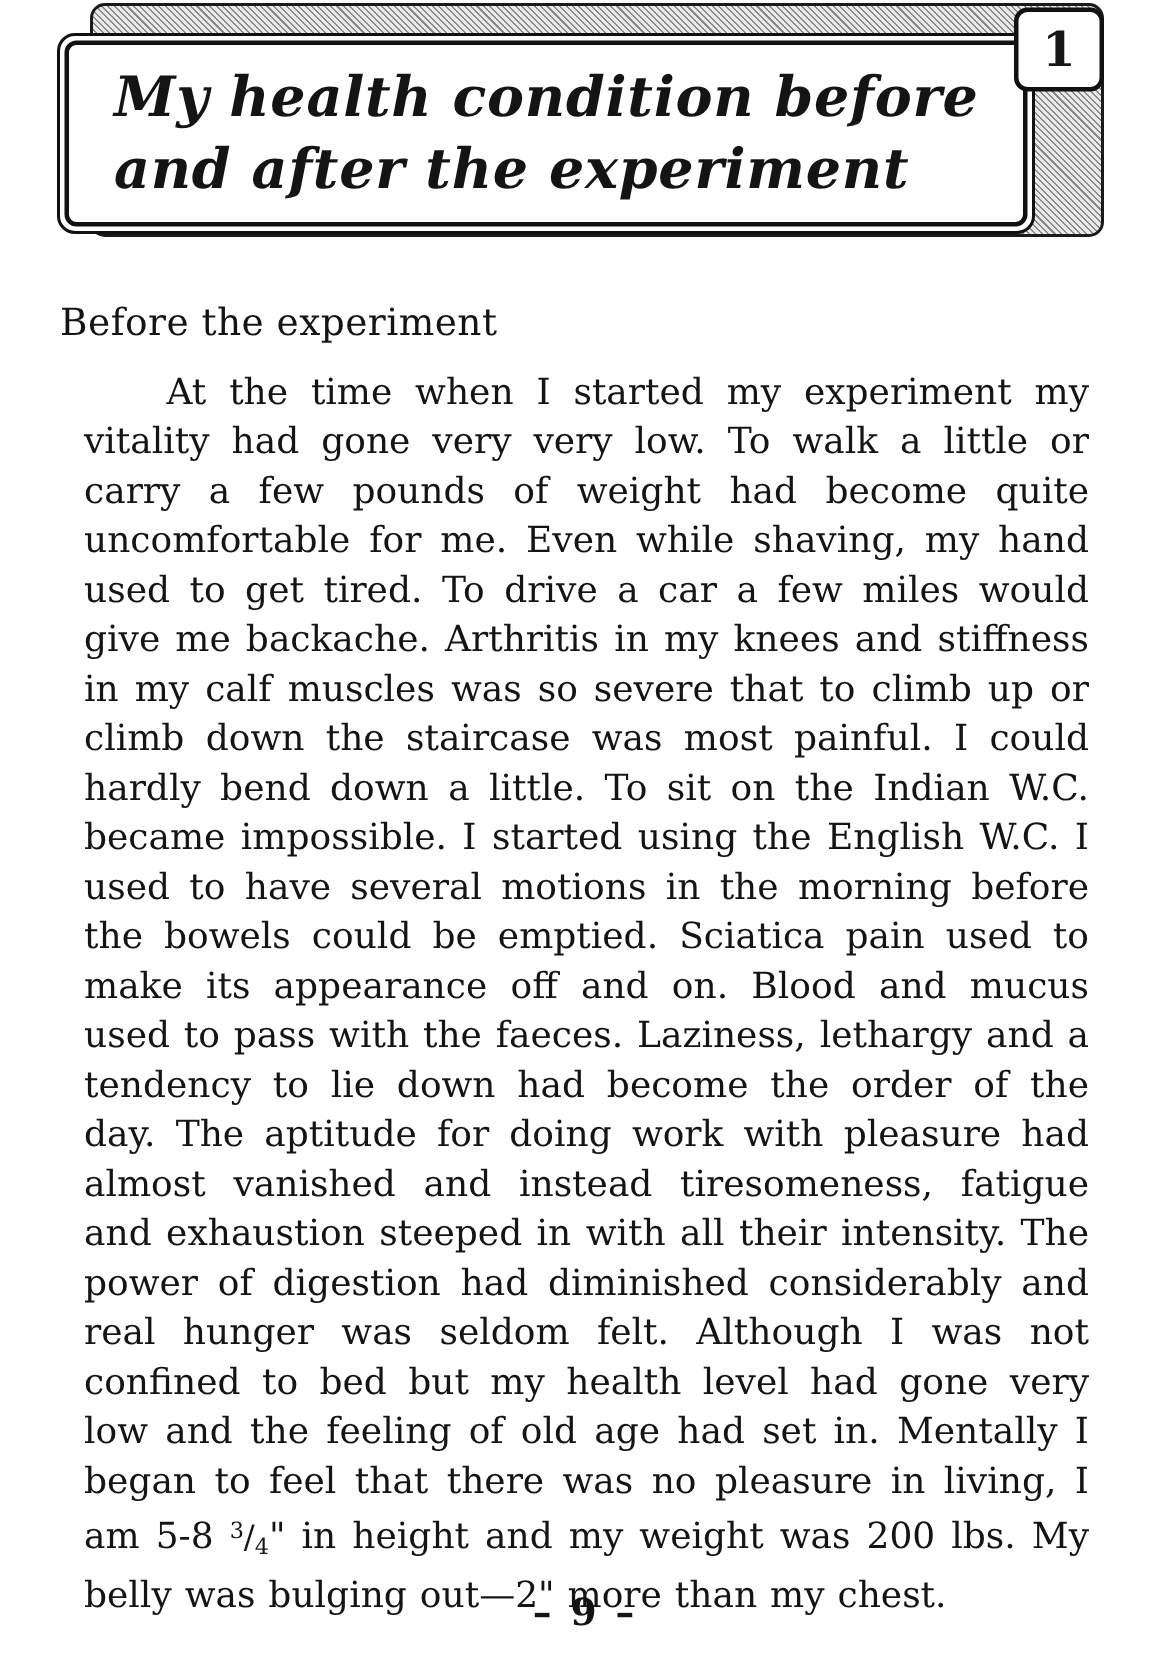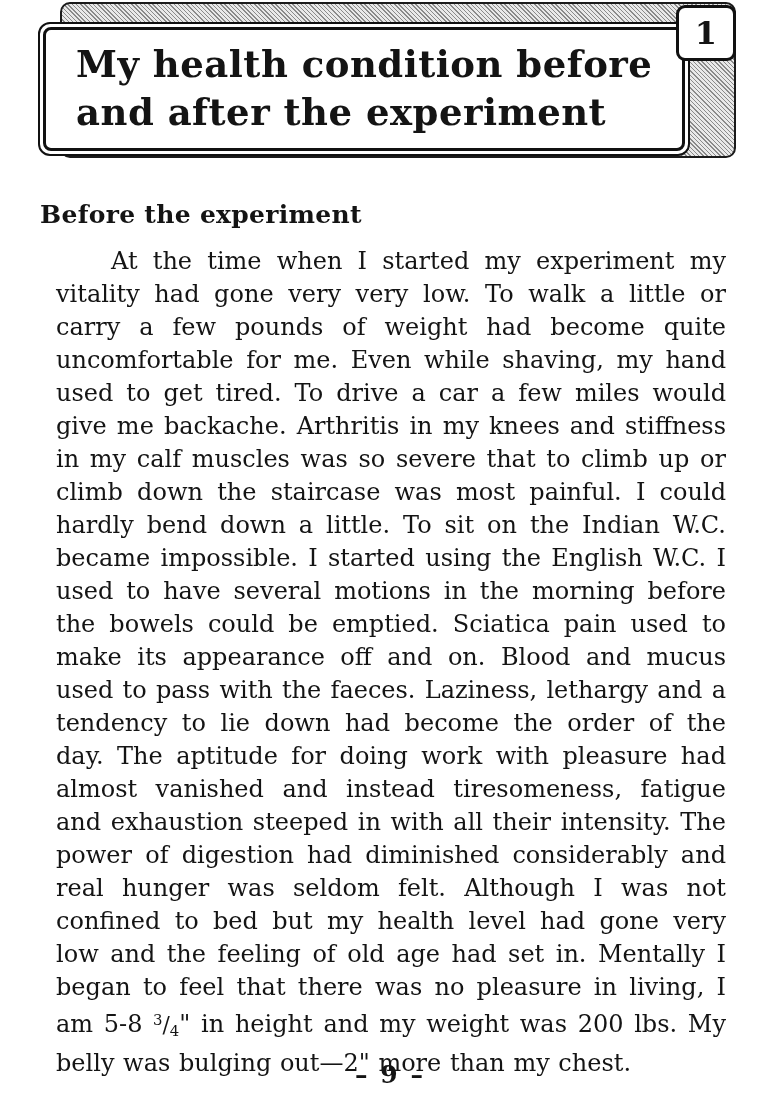--- a/index.html
+++ b/index.html
@@ -64,34 +64,35 @@
     background: #ffffff;
   }
   .chapter-title {
     margin: 0;
     padding: 10px 24px 0 30px;
     font-size: 37px;
     line-height: 1.3;
     font-weight: bold;
     white-space: pre-line;
     letter-spacing: 0.5px;
+    font-style: italic;
   }
 
   
   .body-text {
     position: absolute;
     left: 40px;
     top: 200px;
     width: 702px;
     z-index: 2;
   }
   .section-heading {
     margin: 0 0 8px 0;
     font-size: 25px;
-    font-weight: bold;
+    font-weight: normal;
     letter-spacing: 0.3px;
   }
   .para {
     margin: 16px;
     font-size: 24px;
     line-height: 33px;
     text-align: justify;
     text-indent: 55px;
     word-spacing: 1px;
   }

